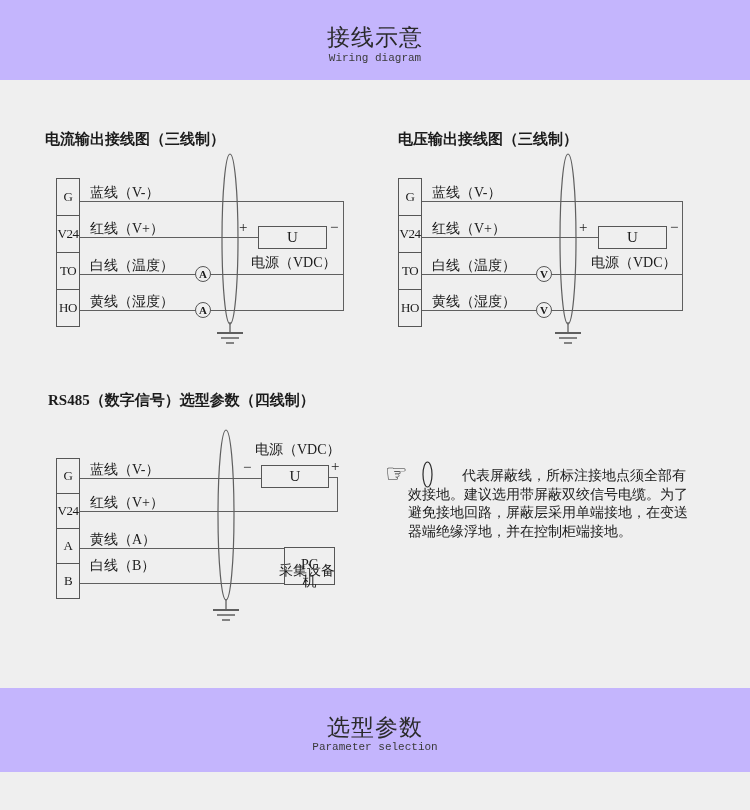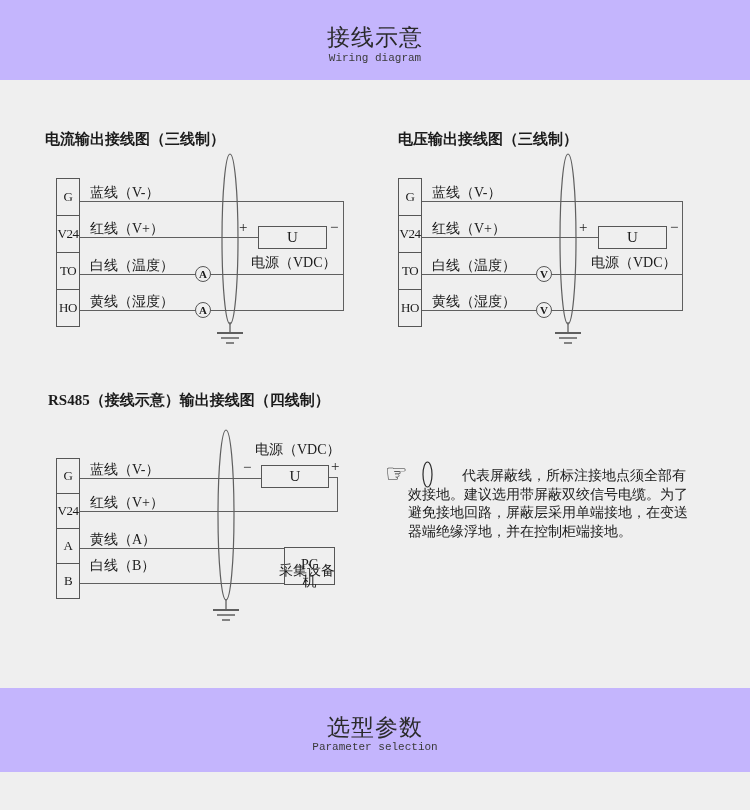--- a/index.html
+++ b/index.html
@@ -131,21 +131,21 @@
   <div class="meter" style="left:536px;top:302px;">
       <span>V</span>
     </div>
   <svg class="abs" style="left:553px;top:322px;" width="30" height="24">
     <line x1="15" y1="0" x2="15" y2="10" stroke="#5f5f5f" stroke-width="1.3"></line>
     <line x1="2" y1="11" x2="28" y2="11" stroke="#5f5f5f" stroke-width="2"></line>
     <line x1="6" y1="16" x2="24" y2="16" stroke="#5f5f5f" stroke-width="1.5"></line>
     <line x1="11" y1="21" x2="19" y2="21" stroke="#5f5f5f" stroke-width="1.5"></line>
   </svg>
 
-  <div class="dtitle" style="left:48px;top:392px;">RS485（接线示意）输出接线图（四线制）</div>
+  <div class="dtitle" style="left:48px;top:392px;">RS485（数字信号）选型参数（四线制）</div>
 
   <div class="tcell" style="left:56px;top:458px;height:36px;">
       <span>G</span>
     </div>
   <div class="tcell" style="left:56px;top:493px;height:36px;">
       <span>V24</span>
     </div>
   <div class="tcell" style="left:56px;top:528px;height:36px;">
       <span>A</span>
     </div>

